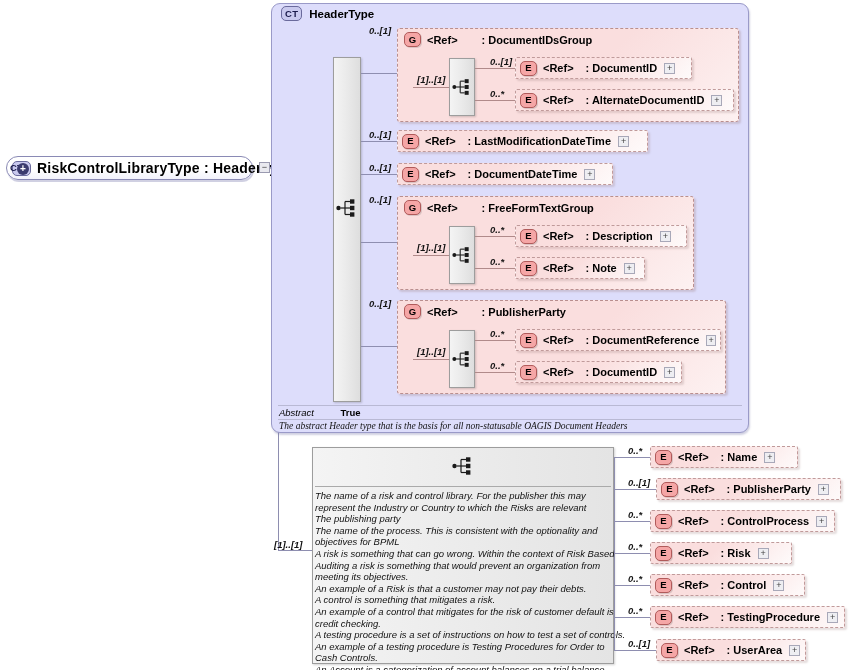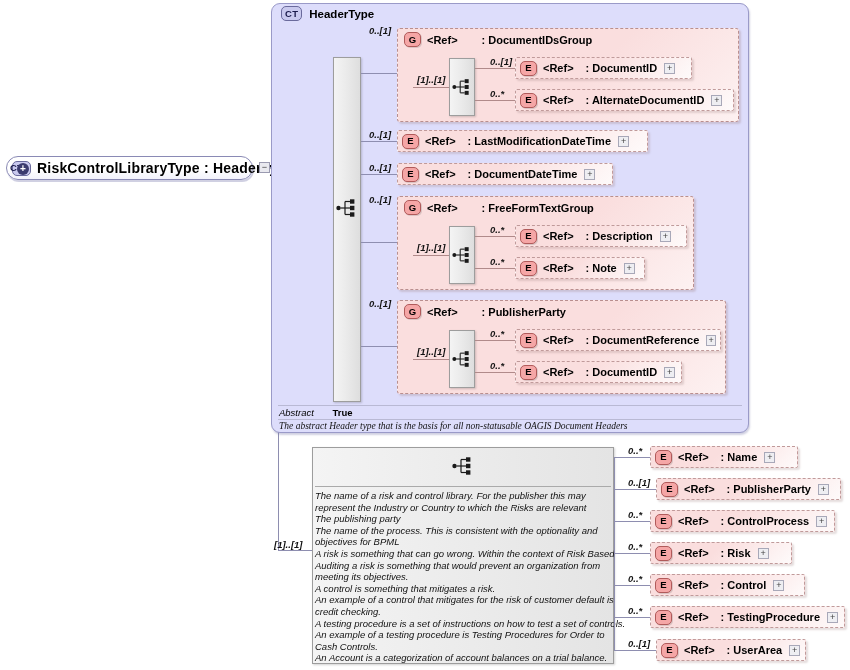--- a/index.html
+++ b/index.html
@@ -137,21 +137,21 @@
   .card{
     position:absolute;
     font-size:9.5px; font-style:italic; font-weight:bold;
     color:#111; white-space:nowrap;
   }
 
   
   .rule{ position:absolute; height:0; border-top:1px solid #b9b9d4; }
   .kv{ position:absolute; white-space:nowrap; font-size:9.5px; }
   .kv .k{ font-style:italic; }
-  .kv .v{ font-weight:bold; margin-left:16px; }
+  .kv .v{ font-weight:bold; margin-left:24px; }
   .annot{
     position:absolute; font-size:9.5px; font-style:italic; color:#111;
     white-space:nowrap;
   }
 
   
   .doc-box{
     position:absolute;
     background:linear-gradient(to right,#f4f4f4 0%,#ededed 40%,#e4e4e4 100%);
     border:1px solid #9d9d9d;
@@ -369,20 +369,21 @@
 <div class="doc-sep2" style="left:315px; top:486px; width:296px;"></div>
 <div class="doc-text" style="left:315px; top:490px; width:296px;">
     <div>The name of a risk and control library.  For the publisher this may</div>
     <div>represent the Industry or Country to which the Risks are relevant</div>
     <div>The publishing party</div>
     <div>The name of the process.  This is consistent with the optionality and</div>
     <div>objectives for BPML</div>
     <div>A risk is something that can go wrong.  Within the context of Risk Based</div>
     <div>Auditing a risk is something that would prevent an organization from</div>
     <div>meeting its objectives.</div>
+    <div>An example of a Risk is that a customer may not pay their debts.</div>
     <div>A control is something that mitigates a risk.</div>
     <div>An example of a control that mitigates for the risk of customer default is</div>
     <div>credit checking.</div>
     <div>A testing procedure is a set of instructions on how to test a set of controls.</div>
     <div>An example of a testing procedure is Testing Procedures for Order to</div>
     <div>Cash Controls.</div>
     <div>An Account is a categorization of account balances on a trial balance.</div>
   </div>
 
 <div class="vline" style="left:614px; top:457px; height:193px;"></div>

